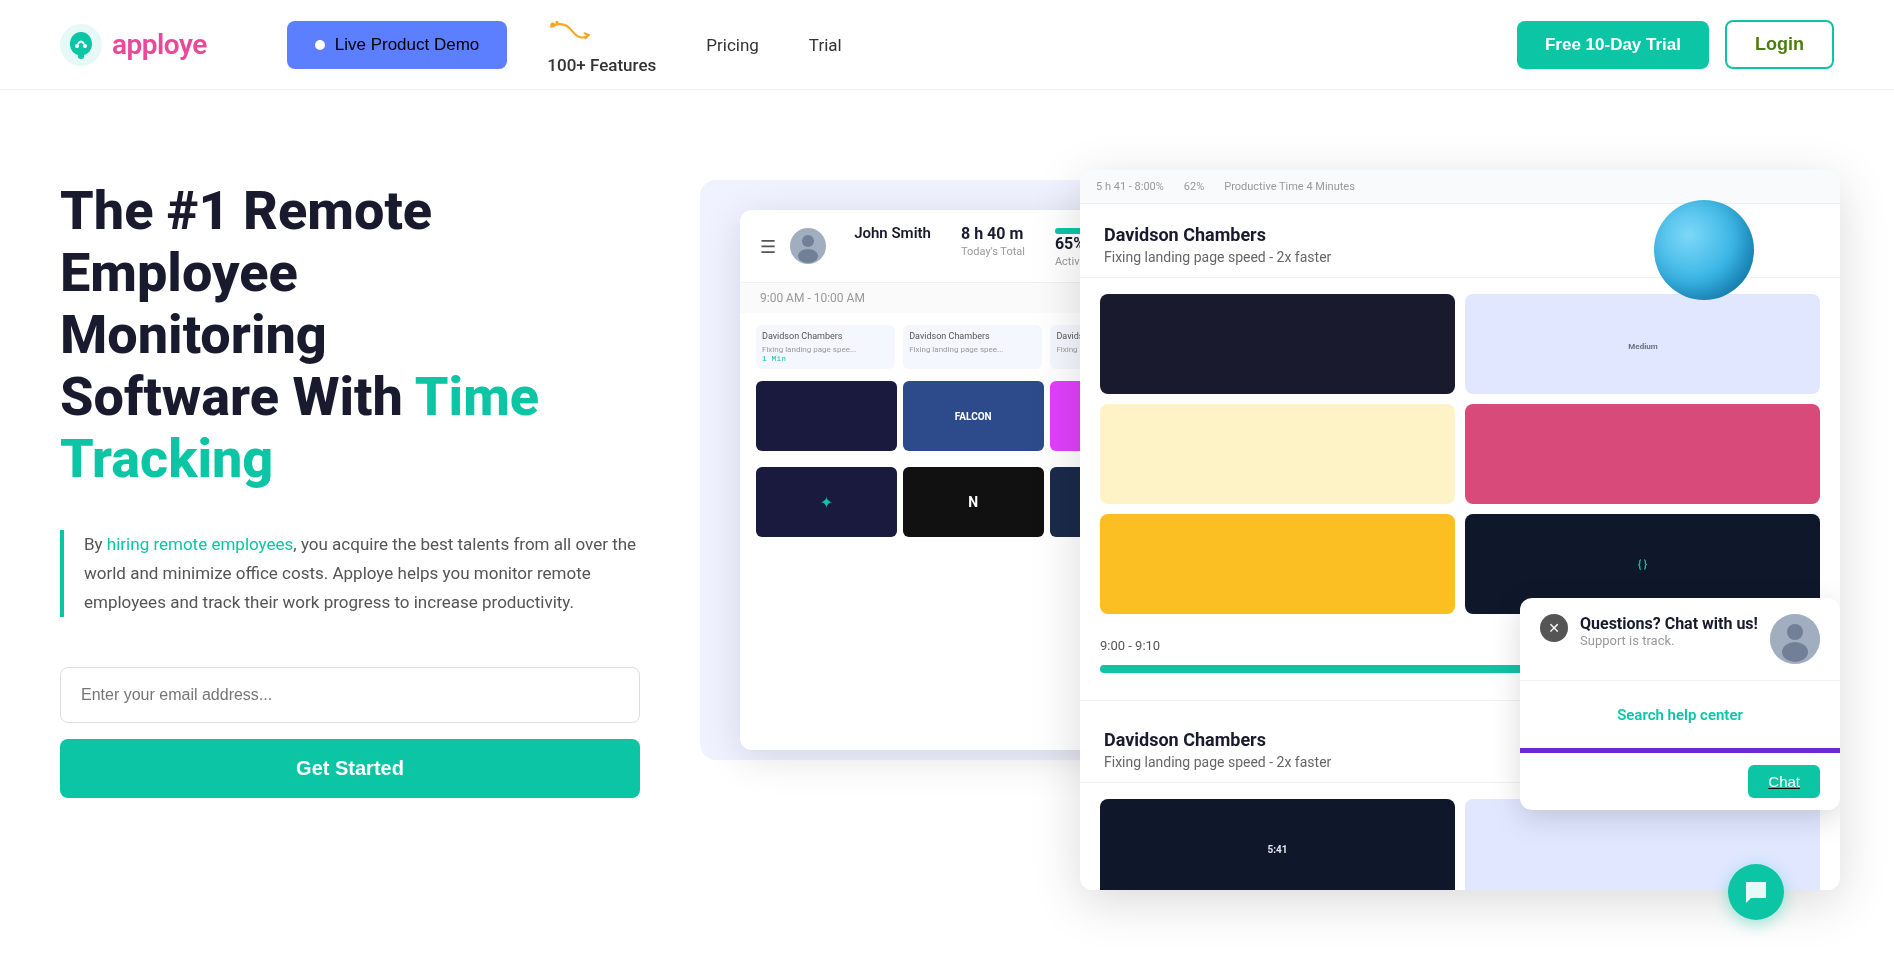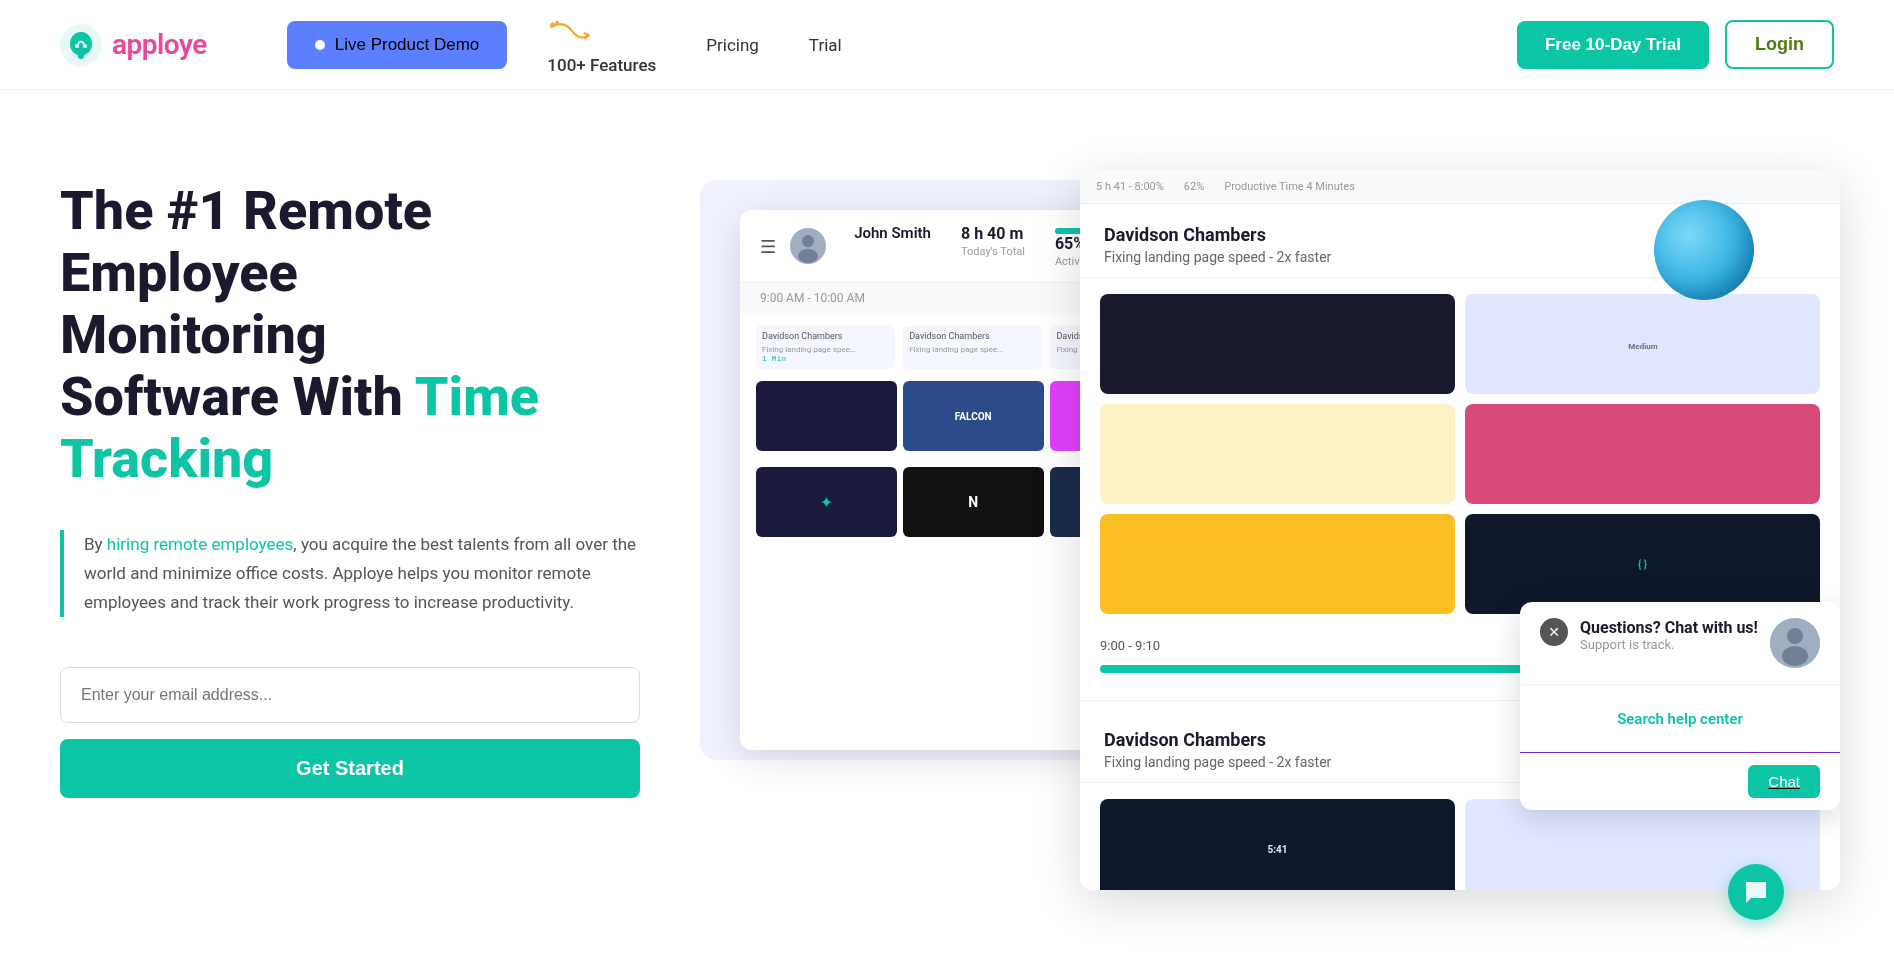--- a/index.html
+++ b/index.html
@@ -409,21 +409,21 @@
     .chat-search a {
       color: #0bc5a5;
       text-decoration: none;
       font-size: 15px;
       font-weight: 600;
     }
     .chat-footer {
       display: flex;
       justify-content: flex-end;
       padding: 12px 20px;
-      border-top: 1px solid #6d28d9;
+      border-top: 5px solid #6d28d9;
       text-decoration: underline;
     }
     .chat-btn {
       background: #0bc5a5;
       color: #fff;
       border: none;
       border-radius: 6px;
       padding: 8px 20px;
       font-size: 15px;
       cursor: pointer;

